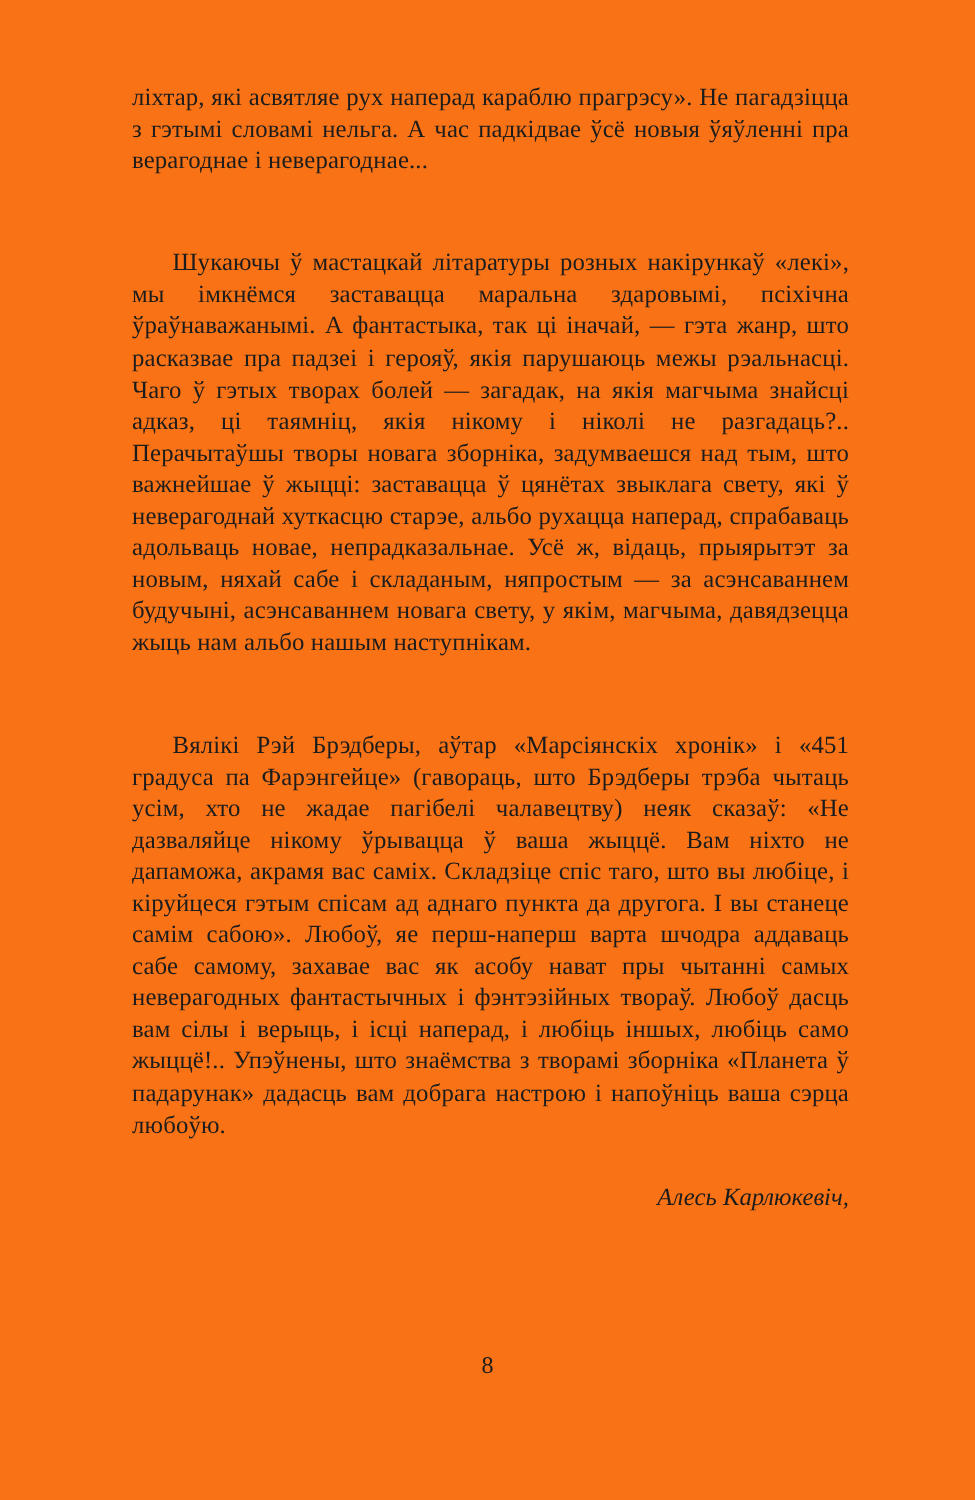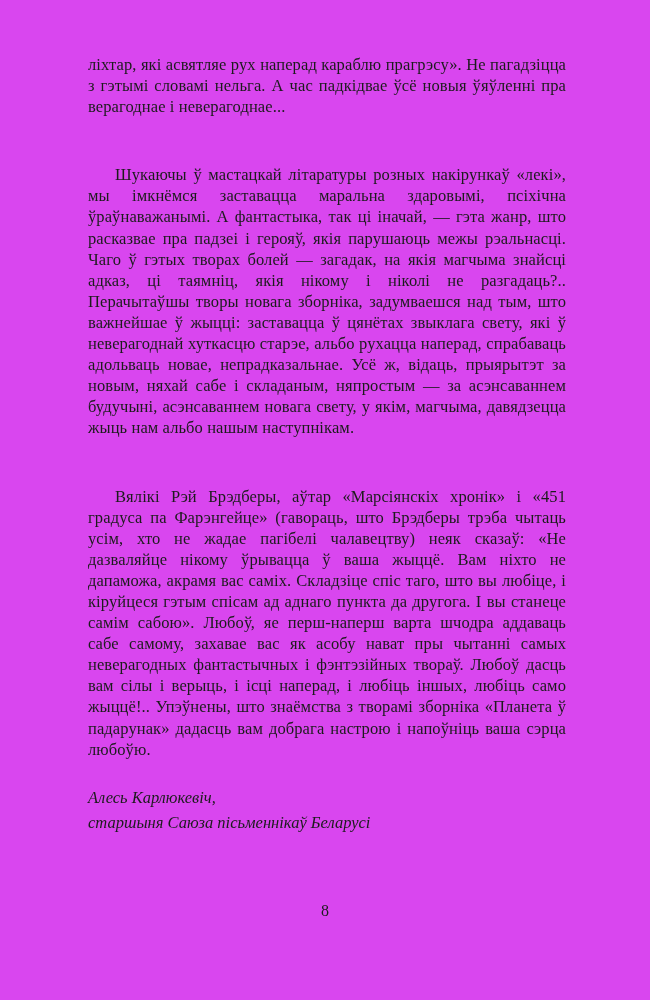--- a/index.html
+++ b/index.html
@@ -13,38 +13,39 @@
       color: #1c1c1c;
       font-family: "Liberation Serif", serif;
       overflow: hidden;
     }
     .book-page {
       position: relative;
       box-sizing: border-box;
       width: 650px;
       height: 1000px;
       padding: 54px 84px 17px 88px;
-      background: #d946ef;
+      background: #f97316;
     }
     .text-block {
       width: 100%;
     }
     .para {
       margin: 0;
       font-size: 16.5px;
       line-height: 21.1px;
       text-align: justify;
       letter-spacing: 0.1px;
     }
     .para.indent {
       text-indent: 27px;
       margin-top: 47px;
     }
     .signature {
       margin-top: 25px;
+      text-align: right;
       font-style: italic;
       font-size: 16.5px;
       line-height: 25px;
     }
     .signature p {
       margin: 0;
     }
     .page-number {
       position: absolute;
       left: 0;
@@ -58,17 +59,16 @@
 </head>
 <body>
 
 <div class="book-page">
   <div class="text-block">
     <p class="para">ліхтар, які асвятляе рух наперад караблю прагрэсу». Не пагадзіцца з гэтымі словамі нельга. А час падкідвае ўсё новыя ўяўленні пра верагоднае і неверагоднае...</p>
     <p class="para indent">Шукаючы ў мастацкай літаратуры розных накірункаў «лекі», мы імкнёмся заставацца маральна здаровымі, псіхічна ўраўнаважанымі. А фантастыка, так ці іначай, — гэта жанр, што расказвае пра падзеі і герояў, якія парушаюць межы рэальнасці. Чаго ў гэтых творах болей — загадак, на якія магчыма знайсці адказ, ці таямніц, якія нікому і ніколі не разгадаць?.. Перачытаўшы творы новага зборніка, задумваешся над тым, што важнейшае ў жыцці: заставацца ў цянётах звыклага свету, які ў неверагоднай хуткасцю старэе, альбо рухацца наперад, спрабаваць адольваць новае, непрадказальнае. Усё ж, відаць, прыярытэт за новым, няхай сабе і складаным, няпростым — за асэнсаваннем будучыні, асэнсаваннем новага свету, у якім, магчыма, давядзецца жыць нам альбо нашым наступнікам.</p>
     <p class="para indent">Вялікі Рэй Брэдберы, аўтар «Марсіянскіх хронік» і «451 градуса па Фарэнгейце» (гавораць, што Брэдберы трэба чытаць усім, хто не жадае пагібелі чалавецтву) неяк сказаў: «Не дазваляйце нікому ўрывацца ў ваша жыццё. Вам ніхто не дапаможа, акрамя вас саміх. Складзіце спіс таго, што вы любіце, і кіруйцеся гэтым спісам ад аднаго пункта да другога. І вы станеце самім сабою». Любоў, яе перш-наперш варта шчодра аддаваць сабе самому, захавае вас як асобу нават пры чытанні самых неверагодных фантастычных і фэнтэзійных твораў. Любоў дасць вам сілы і верыць, і ісці наперад, і любіць іншых, любіць само жыццё!.. Упэўнены, што знаёмства з творамі зборніка «Планета ў падарунак» дадасць вам добрага настрою і напоўніць ваша сэрца любоўю.</p>
     <div class="signature">
       <p>Алесь Карлюкевіч,</p>
-      <p>старшыня Саюза пісьменнікаў Беларусі</p>
     </div>
   </div>
   <div class="page-number">8</div>
 </div>
 
 </body></html>

